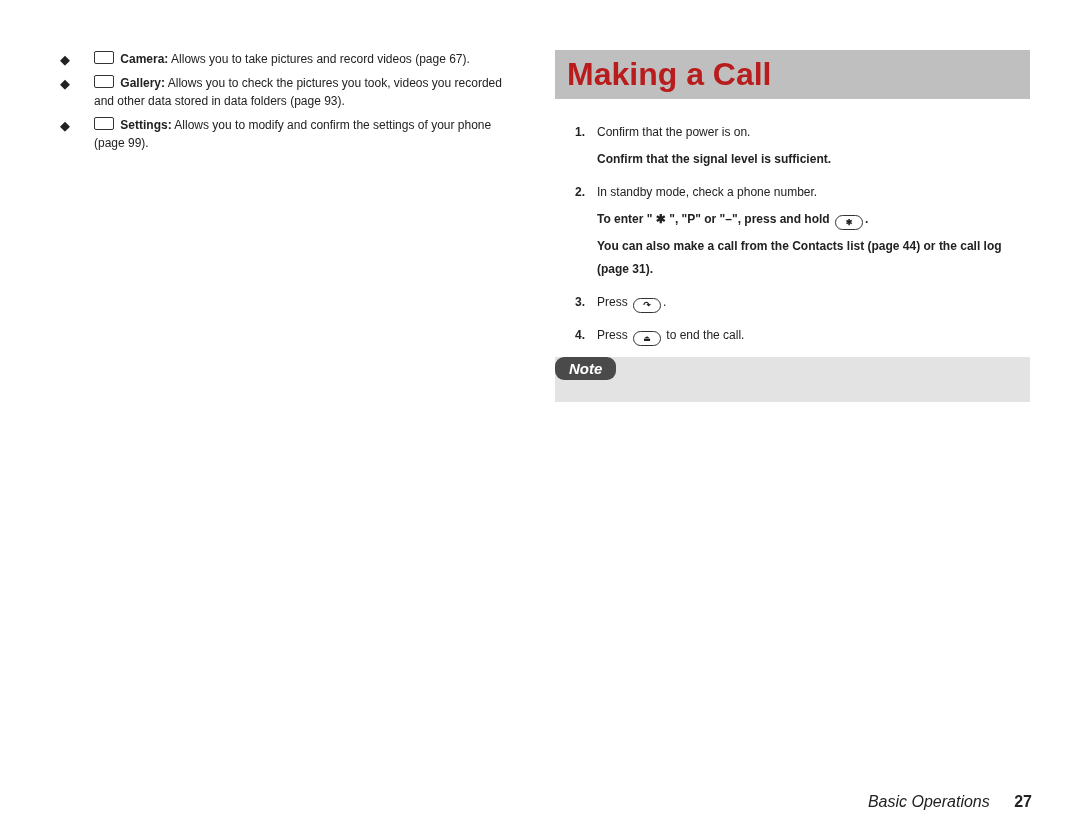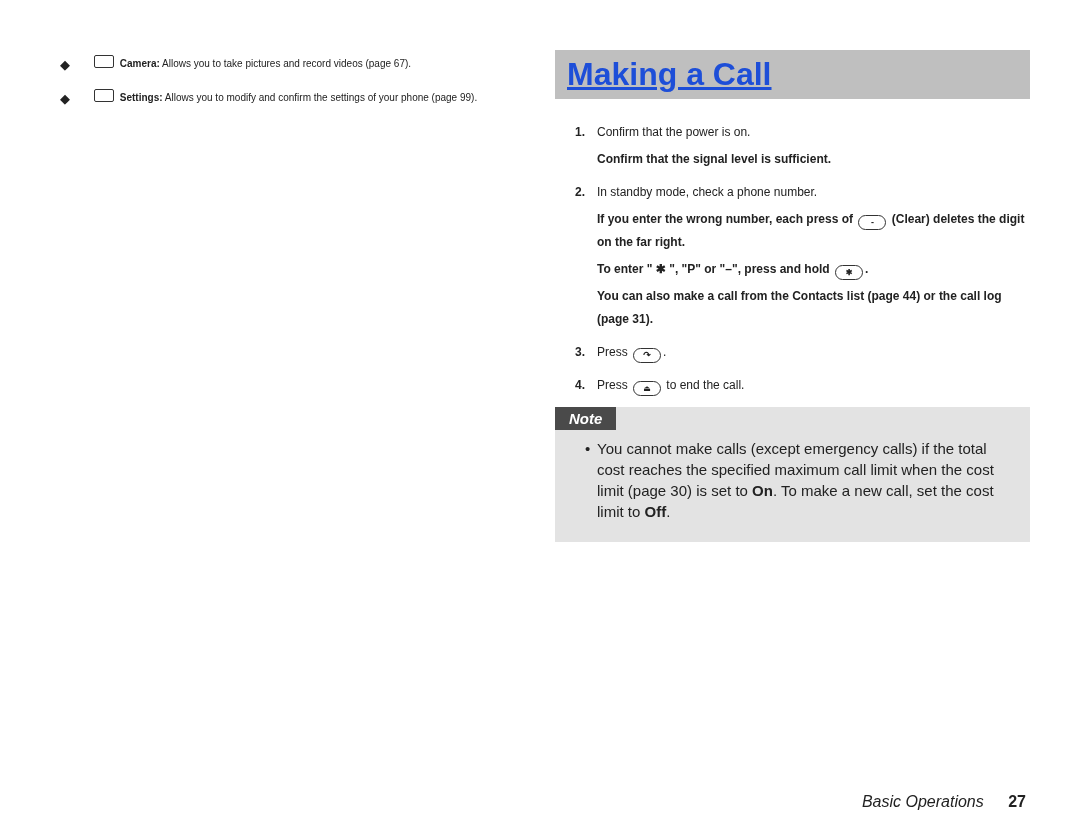--- a/index.html
+++ b/index.html
@@ -27,22 +27,22 @@
 
   ul.diamond {
     list-style: none;
     padding-left: 20px;
     margin: 0;
   }
   ul.diamond > li {
     position: relative;
     padding-left: 34px;
     margin-bottom: 6px;
-    font-size: 10px;
-    line-height: 28px;
+    font-size: 12px;
+    line-height: 18px;
   }
   ul.diamond > li::before {
     content: "◆";
     position: absolute;
     left: 0;
     top: 1px;
     font-size: 13px;
   }
   .inline-icon {
     display: inline-block;
@@ -74,22 +74,21 @@
   .key-call::after { content: "↷"; font-weight:bold;}
   .key-end::after { content: "⏏"; font-size:8px;}
 
   h1.section-title {
     background: #bfbfbf;
     font-family: Arial, Helvetica, sans-serif;
     font-weight: 900;
     font-size: 32px;
     margin: 0 0 22px 0;
     padding: 6px 12px;
-    color: #1d4ed8;
-    text-decoration: underline;
+    color: #b91c1c;
   }
 
   ol.steps {
     list-style: none;
     counter-reset: step;
     padding-left: 20px;
     margin: 0;
   }
   ol.steps > li {
     counter-increment: step;
@@ -114,20 +113,21 @@
   }
   .note-tab {
     display: inline-block;
     background: #4a4a4a;
     color: #fff;
     font-weight: bold;
     font-style: italic;
     font-size: 15px;
     padding: 3px 14px;
     margin-left: -12px;
+    border-radius: 9px;
   }
   .note-box ul {
     list-style: none;
     padding-left: 18px;
     margin: 8px 0 0 0;
   }
   .note-box li {
     position: relative;
     padding-left: 12px;
     font-size: 15px;
@@ -136,78 +136,76 @@
   }
   .note-box li::before {
     content: "•";
     position: absolute;
     left: 0;
   }
 
   .footer {
     position: absolute;
     bottom: 20px;
-    right: 54px;
+    right: 48px;
     font-size: 16px;
   }
   .footer .label { font-style: italic; margin-right: 20px; }
   .footer .num { font-weight: bold; }
 
   b { font-weight: bold; }
 </style>
 </head>
 <body>
 
 <div class="page">
 
   <div class="col col-left">
     <ul class="diamond">
       <li>
         <span class="inline-icon"></span>
         <b>Camera:</b><span> Allows you to take pictures and record videos (page 67).</span>
       </li>
       <li>
         <span class="inline-icon"></span>
+        <b>Gallery:</b><span> Allows you to check the pictures you took, videos you recorded and other data stored in data folders (page 93).</span>
+      </li>
+      <li>
+        <span class="inline-icon"></span>
         <b>Settings:</b><span> Allows you to modify and confirm the settings of your phone (page 99).</span>
       </li>
     </ul>
   </div>
 
   <div class="col col-right">
     <h1 class="section-title">Making a Call</h1>
 
     <ol class="steps">
       <li>
         <span>Confirm that the power is on.</span>
         <p>Confirm that the signal level is sufficient.</p>
       </li>
       <li>
         <span>In standby mode, check a phone number.</span>
-        <p>
-          <span>If you enter the wrong number, each press of </span><span class="key-icon key-clear"></span><span> (Clear) deletes the digit on the far right.</span>
-        </p>
         <p>
           <span>To enter " ✱ ", "P" or "–", press and hold </span><span class="key-icon key-star"></span><span>.</span>
         </p>
         <p>You can also make a call from the Contacts list (page 44) or the call log (page 31).</p>
       </li>
       <li>
         <span>Press </span><span class="key-icon key-call"></span><span>.</span>
       </li>
       <li>
         <span>Press </span><span class="key-icon key-end"></span><span> to end the call.</span>
       </li>
     </ol>
 
     <div class="note-box">
       <span class="note-tab">Note</span>
       <ul>
-        <li>
-          <span>You cannot make calls (except emergency calls) if the total cost reaches the specified maximum call limit when the cost limit (page 30) is set to </span><b>On</b><span>. To make a new call, set the cost limit to </span><b>Off</b><span>.</span>
-        </li>
       </ul>
     </div>
   </div>
 </div>
 
 <div class="footer">
   <span class="label">Basic Operations</span>
   <span class="num">27</span>
 </div>
 

